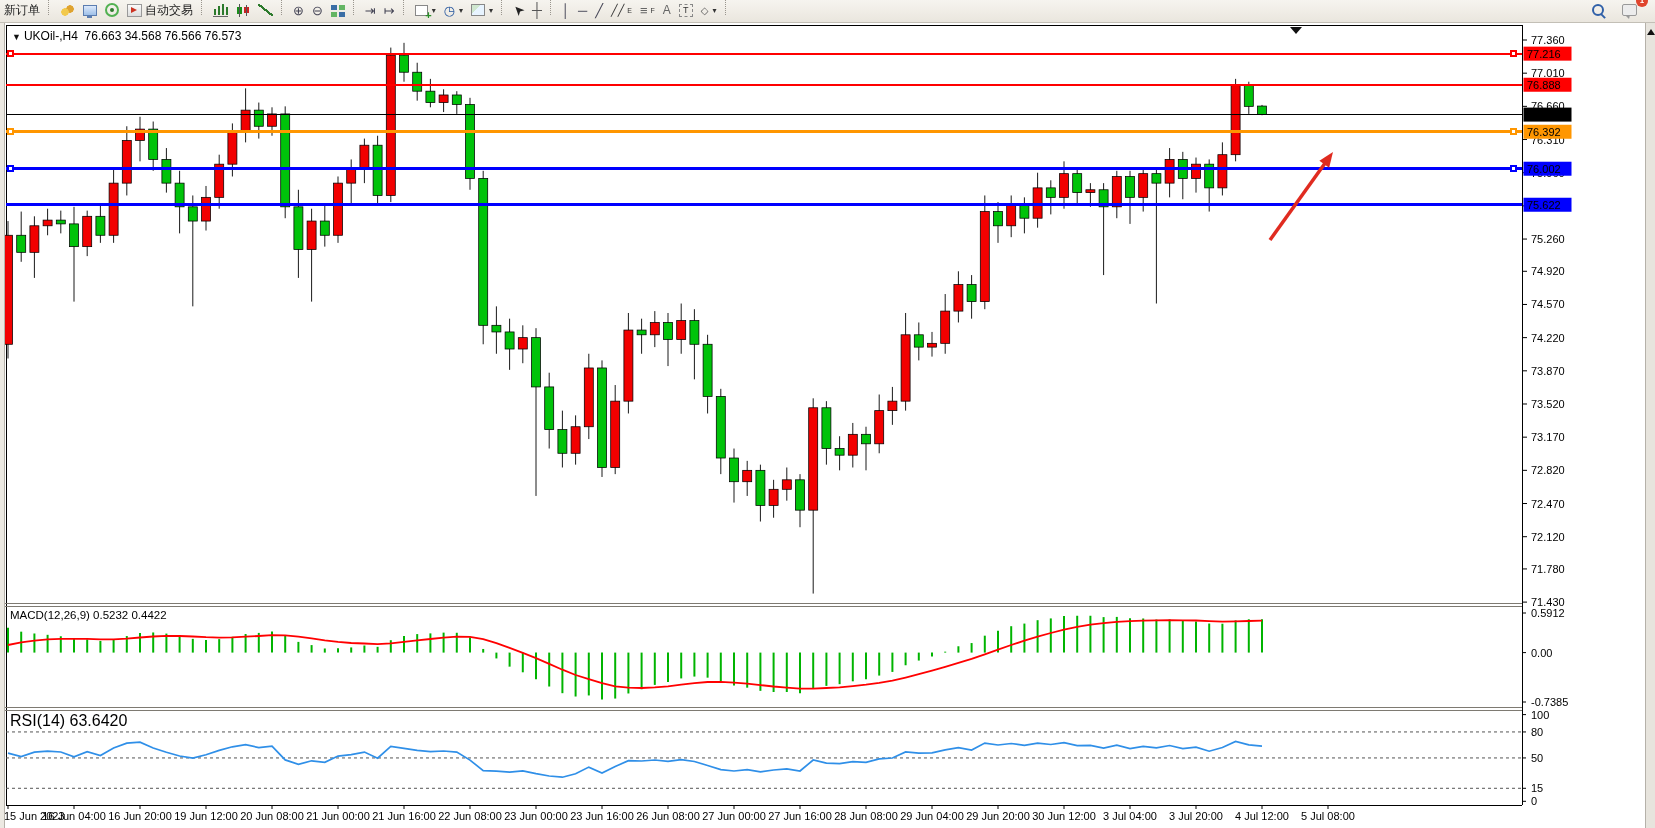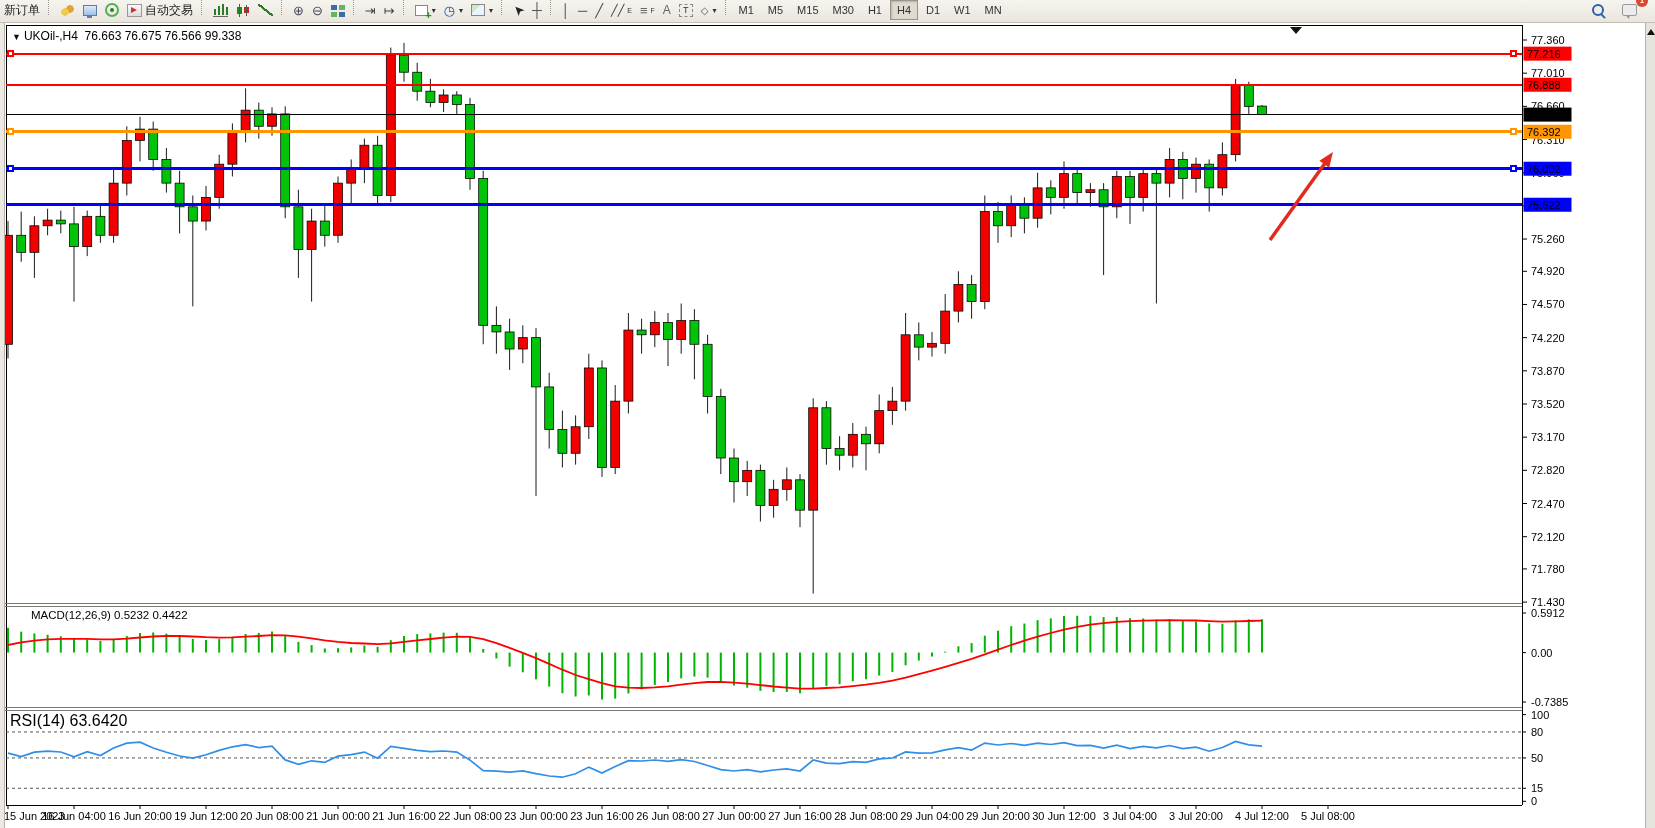--- a/index.html
+++ b/index.html
@@ -155,52 +155,41 @@
       <span class="gly" style="font-size:12px;color:#666">A</span>
     </div>
   <div class="tbtn">
       <span class="ic ic-labelbox">T</span>
     </div>
   <div class="tbtn">
       <span class="gly" style="font-size:10px;color:#555">◇</span>
       <span class="caret">▾</span>
     </div>
   <div class="sep"></div>
-  <div id="tf-box" style="display:flex;align-items:center;gap:2px;">
-      <div class="tf">M1</div>
-      <div class="tf">M5</div>
-      <div class="tf">M15</div>
-      <div class="tf">M30</div>
-      <div class="tf">H1</div>
-      <div class="tf active">H4</div>
-      <div class="tf">D1</div>
-      <div class="tf">W1</div>
-      <div class="tf">MN</div>
-    </div>
   <div class="tb-right">
     <div class="tbtn">
         <span class="ic ic-search"></span>
       </div>
     <div class="tbtn" style="position:relative;">
       <span class="ic ic-chat"></span>
       <span class="nbadge">1</span>
     </div>
   </div>
 </div>
 
 <div class="win"></div>
 <div class="left-strip"></div>
 <div class="right-strip">
   <div class="scroll-up"></div>
 </div>
 
 <div class="pane-label" style="left:12px;top:29px;">
-  <span class="tri">▼</span><span>UKOil-,H4</span>&nbsp;&nbsp;<span>76.663 76.675 76.566 99.338</span>
+  <span class="tri">▼</span><span>UKOil-,H4</span>&nbsp;&nbsp;<span>76.663 34.568 76.566 76.573</span>
 </div>
-<div class="pane-label" style="left:10px;top:609px;font-size:11.5px;margin-left:21px;">MACD(12,26,9) 0.5232 0.4422</div>
+<div class="pane-label" style="left:10px;top:609px;font-size:11.5px;">MACD(12,26,9) 0.5232 0.4422</div>
 <div class="pane-label" style="left:10px;top:712px;font-size:16px;">RSI(14) 63.6420</div>
 
 <svg id="chart" width="1655" height="828">
     <rect x="6" y="25" width="1516" height="780" fill="#ffffff"></rect>
     <g shape-rendering="crispEdges">
       <line x1="6" y1="25" x2="1522" y2="25" stroke="#000" stroke-width="1"></line>
       <line x1="6" y1="25" x2="6" y2="805" stroke="#000" stroke-width="1"></line>
       <line x1="1522" y1="25" x2="1522" y2="805" stroke="#000" stroke-width="1"></line>
       <line x1="0" y1="603" x2="1522" y2="603" stroke="#7e7a72" stroke-width="1"></line>
       <line x1="0" y1="606" x2="1522" y2="606" stroke="#7e7a72" stroke-width="1"></line>

